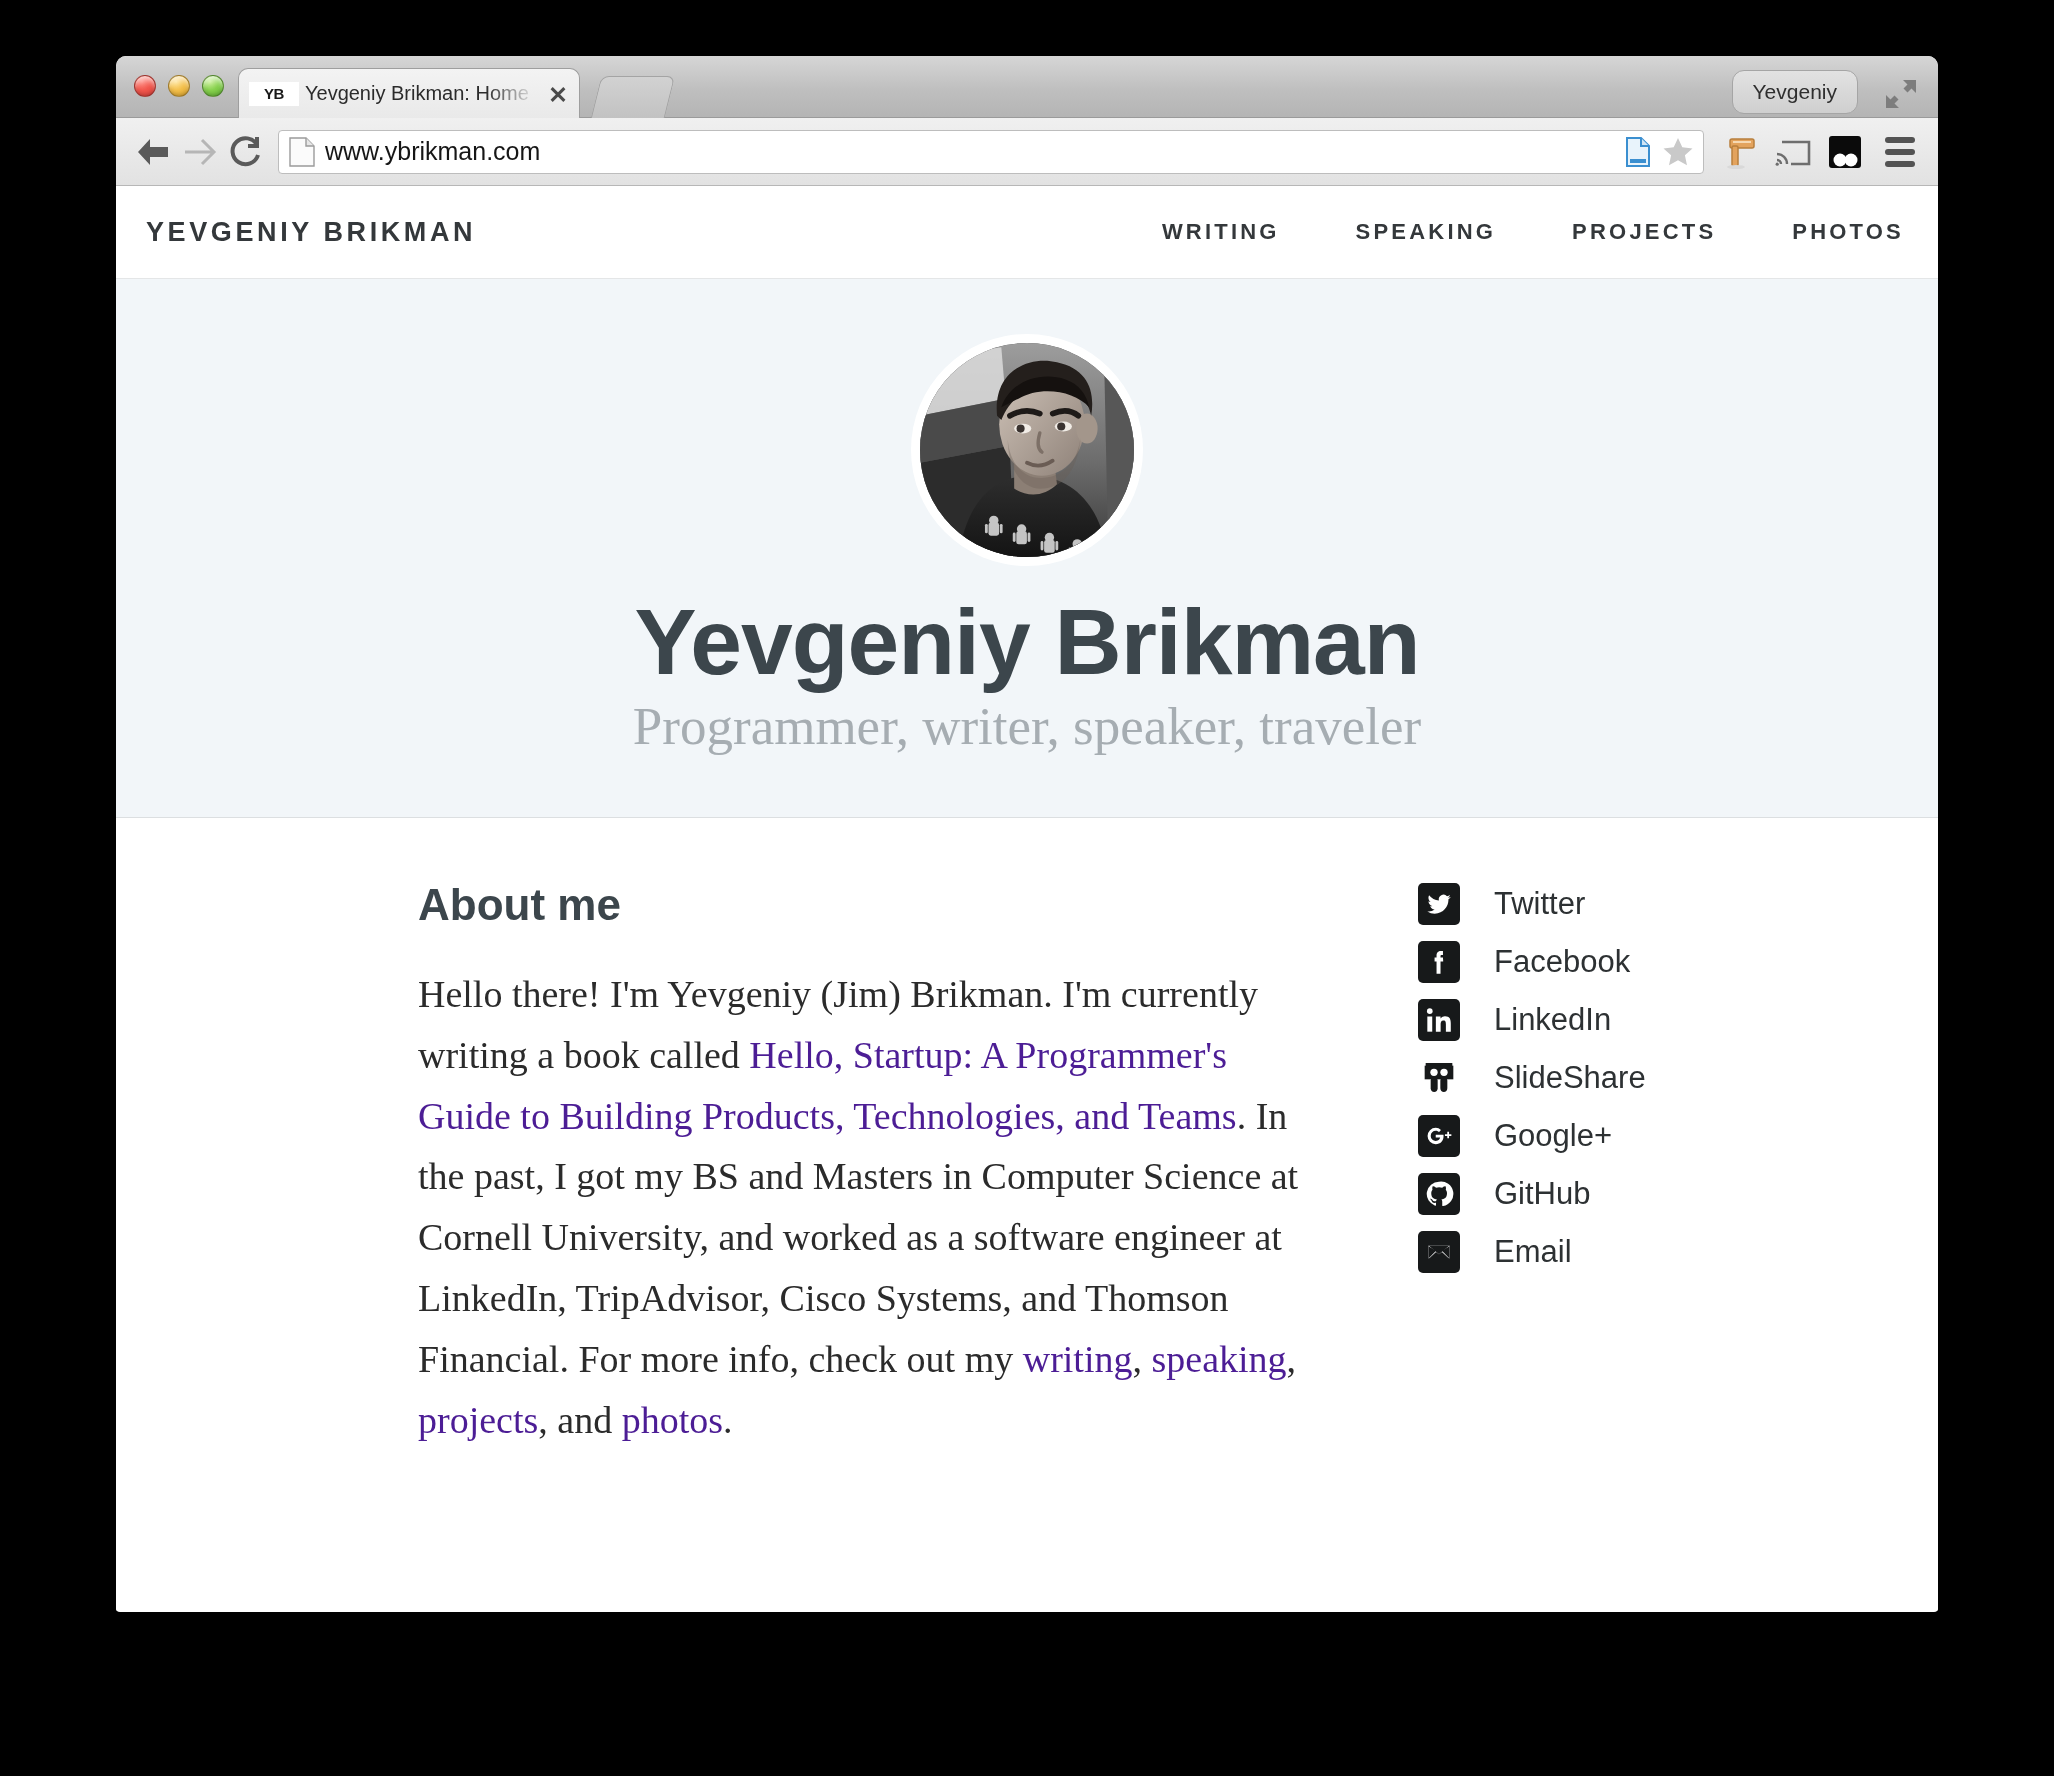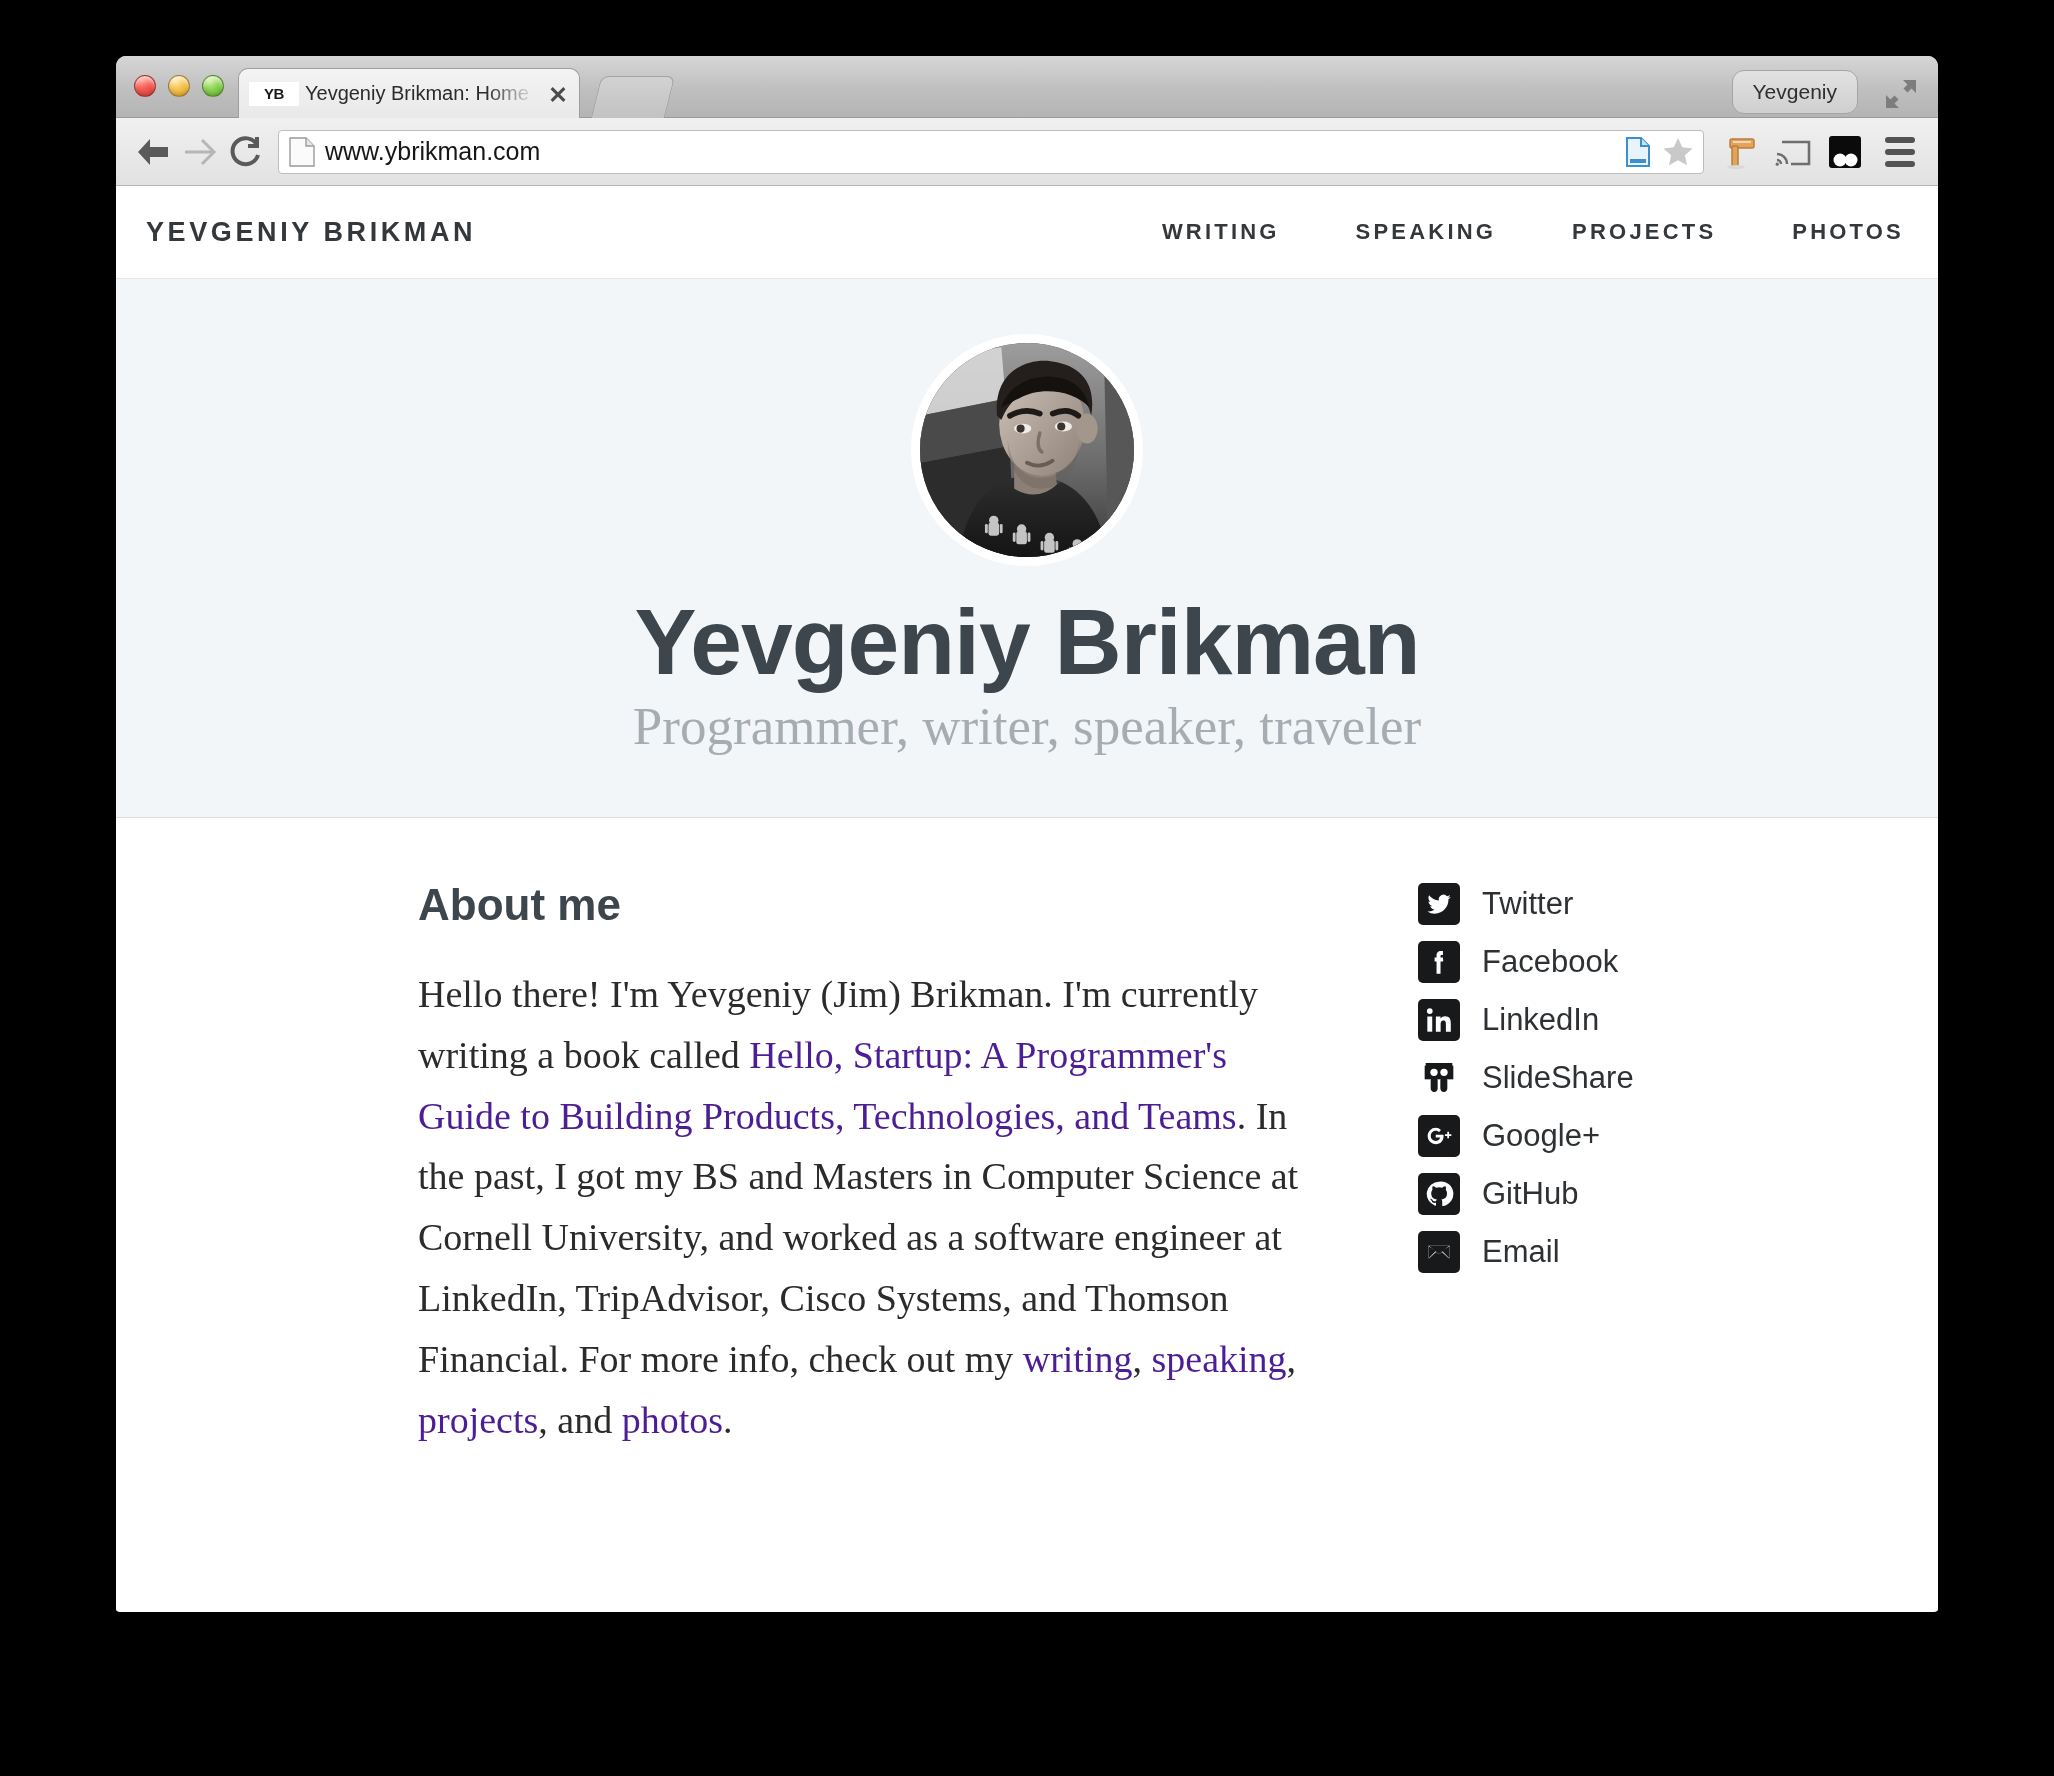--- a/index.html
+++ b/index.html
@@ -285,20 +285,21 @@
     background: #17191a;
     border-radius: 5px;
     display: flex; align-items: center; justify-content: center;
     color: #ffffff;
   }
   .contact-icon.no-bg { background: transparent; color: #17191a; }
   .contact-icon svg { display: block; }
   .contact-label {
     font-size: 31px;
     color: #2d3133;
+    margin-left: 12px;
   }
 </style>
 </head>
 <body>
 
 <div id="browser-window">
 
   <div id="tab-strip">
     <div class="traffic-lights">
       <span class="light red"></span>

